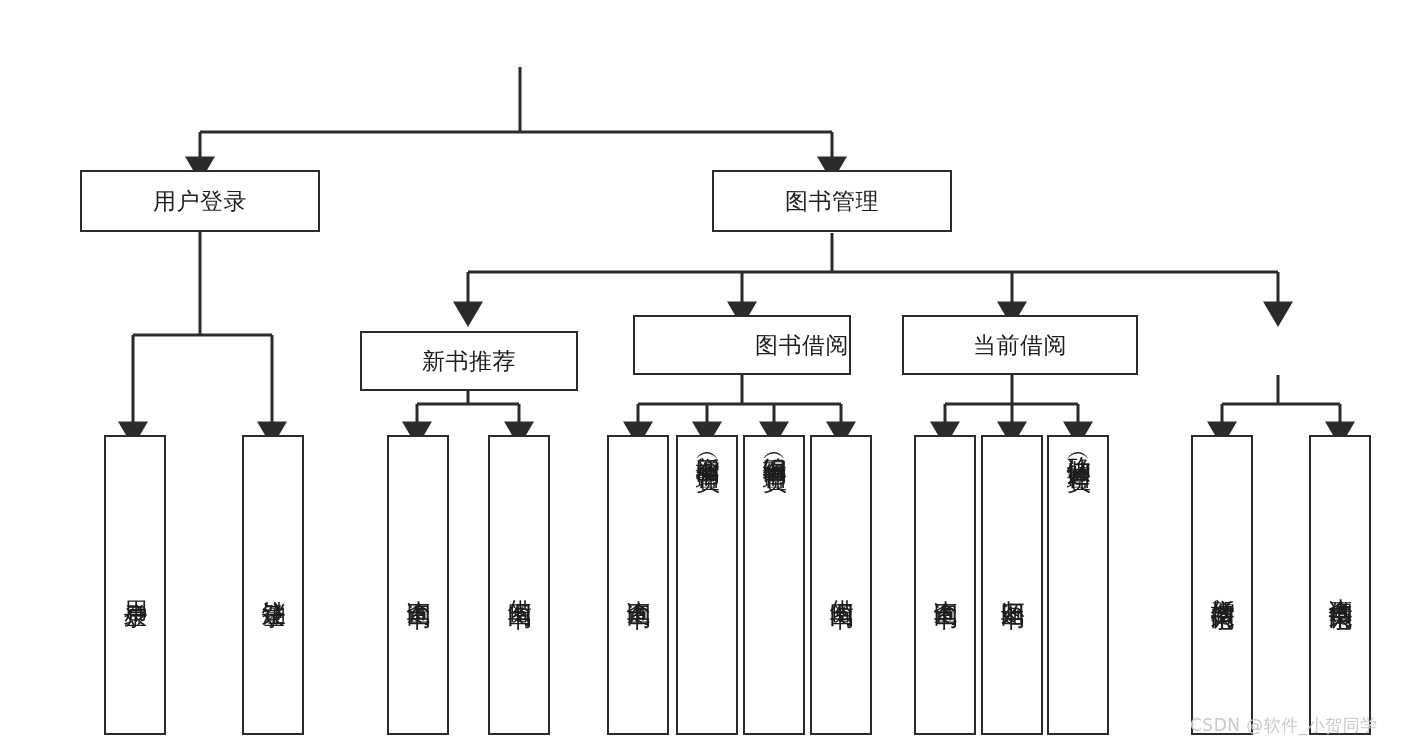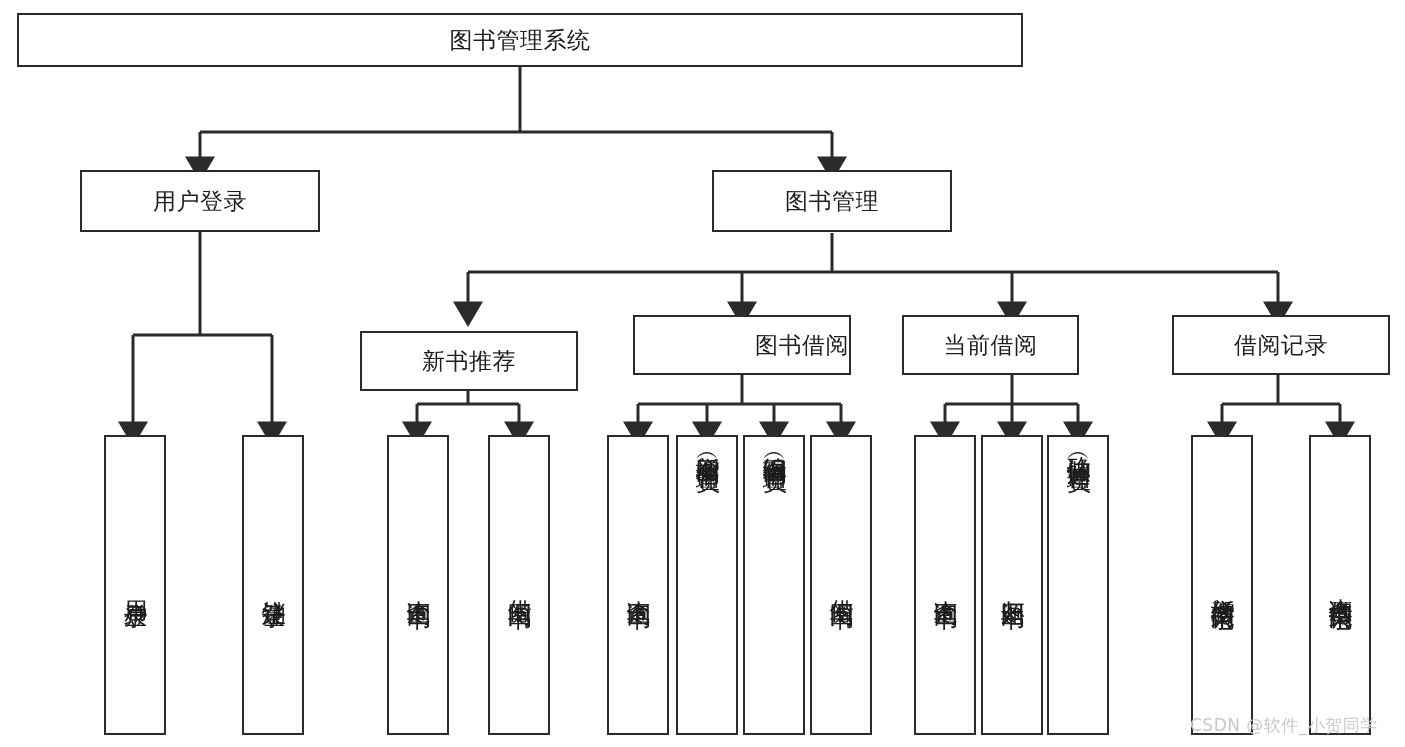--- a/index.html
+++ b/index.html
@@ -119,42 +119,36 @@
       <path d="M1012,404 L1012,425" marker-end="url(#arrow)"></path>
       <path d="M1078,404 L1078,425" marker-end="url(#arrow)"></path>
 
       <path d="M1278,375 L1278,404"></path>
       <path d="M1222,404 L1340,404"></path>
       <path d="M1222,404 L1222,425" marker-end="url(#arrow)"></path>
       <path d="M1340,404 L1340,425" marker-end="url(#arrow)"></path>
     </g>
   </svg>
 
-  <div class="node root horizontal" style="left:17px; top:13px; width:1006px; height:54px;">
-    <span class="label">图书管理系统</span>
-  </div>
 
   <div class="node horizontal" style="left:80px; top:170px; width:240px; height:62px;">
     <span class="label">用户登录</span>
   </div>
   <div class="node horizontal" style="left:712px; top:170px; width:240px; height:62px;">
     <span class="label">图书管理</span>
   </div>
 
   <div class="node horizontal" style="left:360px; top:331px; width:218px; height:60px;">
     <span class="label">新书推荐</span>
   </div>
   <div class="node horizontal" style="left:633px; top:315px; width:218px; height:60px;justify-content:flex-end;">
     <span class="label">图书借阅</span>
   </div>
-  <div class="node horizontal" style="left:902px; top:315px; width:177px; height:60px;">
+  <div class="node horizontal" style="left:902px; top:315px; width:236px; height:60px;">
     <span class="label">当前借阅</span>
-  </div>
-  <div class="node horizontal" style="left:1172px; top:315px; width:218px; height:60px;">
-    <span class="label">借阅记录</span>
   </div>
 
   <div class="node vertical v-center" style="left:104px; top:435px; width:62px; height:300px;">
     <span class="label">用户登录</span>
   </div>
   <div class="node vertical v-center" style="left:242px; top:435px; width:62px; height:300px;">
     <span class="label">注销登录</span>
   </div>
 
   <div class="node vertical v-center" style="left:387px; top:435px; width:62px; height:300px;">

